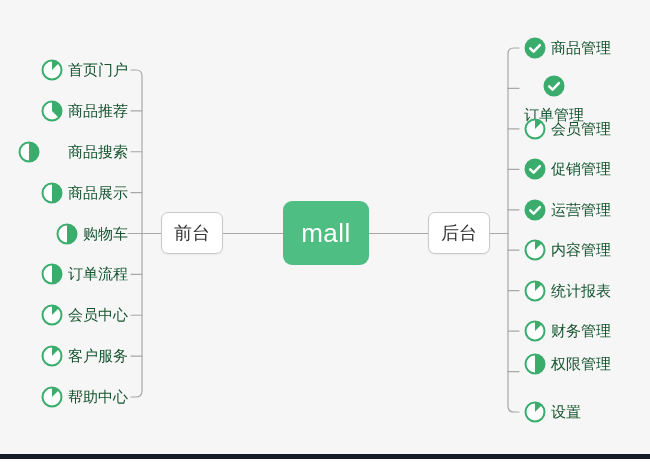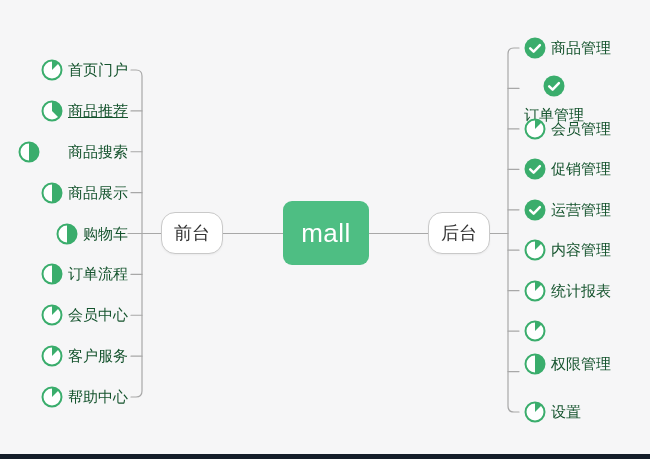--- a/index.html
+++ b/index.html
@@ -5,21 +5,21 @@
   html,body{margin:0;padding:0;}
   body{
     width:650px;height:469px;position:relative;overflow:hidden;
     font-family:"Liberation Sans","DejaVu Sans",sans-serif;
     background:#f6f6f7;
   }
   #canvas{position:absolute;left:0;top:0;width:650px;height:469px;}
   #wires{position:absolute;left:0;top:0;width:650px;height:469px;z-index:1;}
   .node{
     position:absolute;z-index:3;display:flex;align-items:center;justify-content:center;
-    box-sizing:border-box;border-radius:14px;
+    box-sizing:border-box;border-radius:7px;
   }
   .root-node{
     left:283px;top:201px;width:86px;height:64px;border-radius:9px;
     font-size:26px;letter-spacing:0.5px;
   }
   .branch-node{
     width:62px;height:42px;background:#ffffff;border:1px solid #c9c9c9;
     color:#333333;font-size:18px;box-shadow:0 1px 2px rgba(0,0,0,0.05);
   }
   #front-node{left:161px;top:212px;}
@@ -73,21 +73,21 @@
   </div>
 
   <div id="left-items">
       <div class="topic" style="top: 57px; right: 522px;">
         <svg width="22" height="22" viewBox="0 0 22 22">
           <circle cx="11" cy="11" r="9.5" fill="#ffffff" stroke="#3aad6c" stroke-width="2"></circle>
           <path d="M11 11 L11 1.5 A9.5 9.5 0 0 1 17.72 4.28 Z" fill="#3aad6c"></path>
         </svg>
         <span class="label">首页门户</span>
       </div>
-      <div class="topic" style="top: 97.875px; right: 522px; text-decoration: underline;">
+      <div class="topic" style="top: 97.875px; right: 522px;">
         <svg width="22" height="22" viewBox="0 0 22 22">
           <circle cx="11" cy="11" r="9.5" fill="#ffffff" stroke="#3aad6c" stroke-width="2"></circle>
           <path d="M11 11 L11 1.5 A9.5 9.5 0 0 1 17.72 17.72 Z" fill="#3aad6c"></path>
         </svg>
         <span class="label">商品推荐</span>
       </div>
       <div class="topic" style="top: 138.75px; right: 522px; gap: 28px;">
         <svg width="22" height="22" viewBox="0 0 22 22">
           <circle cx="11" cy="11" r="9.5" fill="#ffffff" stroke="#3aad6c" stroke-width="2"></circle>
           <path d="M11 11 L11 1.5 A9.5 9.5 0 0 1 11.00 20.50 Z" fill="#3aad6c"></path>
@@ -185,20 +185,21 @@
           <circle cx="11" cy="11" r="9.5" fill="#ffffff" stroke="#3aad6c" stroke-width="2"></circle>
           <path d="M11 11 L11 1.5 A9.5 9.5 0 0 1 17.72 4.28 Z" fill="#3aad6c"></path>
         </svg>
         <span class="label">统计报表</span>
       </div>
       <div class="topic" style="top: 318.111px; left: 524px;">
         <svg width="22" height="22" viewBox="0 0 22 22">
           <circle cx="11" cy="11" r="9.5" fill="#ffffff" stroke="#3aad6c" stroke-width="2"></circle>
           <path d="M11 11 L11 1.5 A9.5 9.5 0 0 1 17.72 4.28 Z" fill="#3aad6c"></path>
         </svg>
+        <span class="label">财务管理</span>
       </div>
       <div class="topic" style="top: 351px; left: 524px;">
         <svg width="22" height="22" viewBox="0 0 22 22">
           <circle cx="11" cy="11" r="9.5" fill="#ffffff" stroke="#3aad6c" stroke-width="2"></circle>
           <path d="M11 11 L11 1.5 A9.5 9.5 0 0 1 11.00 20.50 Z" fill="#3aad6c"></path>
         </svg>
         <span class="label">权限管理</span>
       </div>
       <div class="topic" style="top: 399px; left: 524px;">
         <svg width="22" height="22" viewBox="0 0 22 22">

